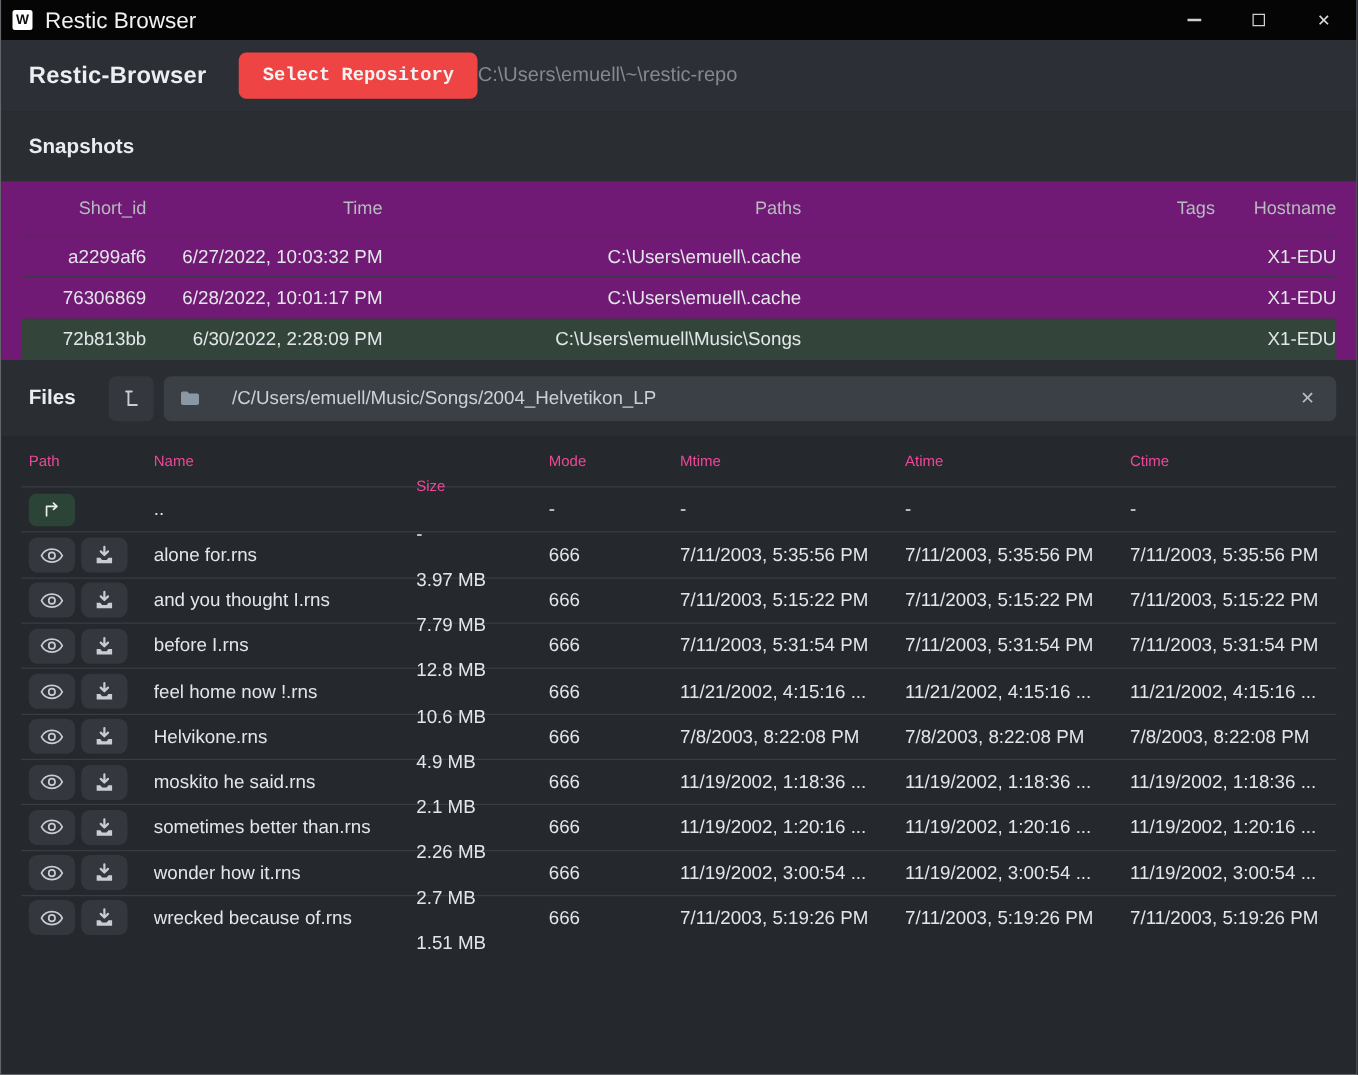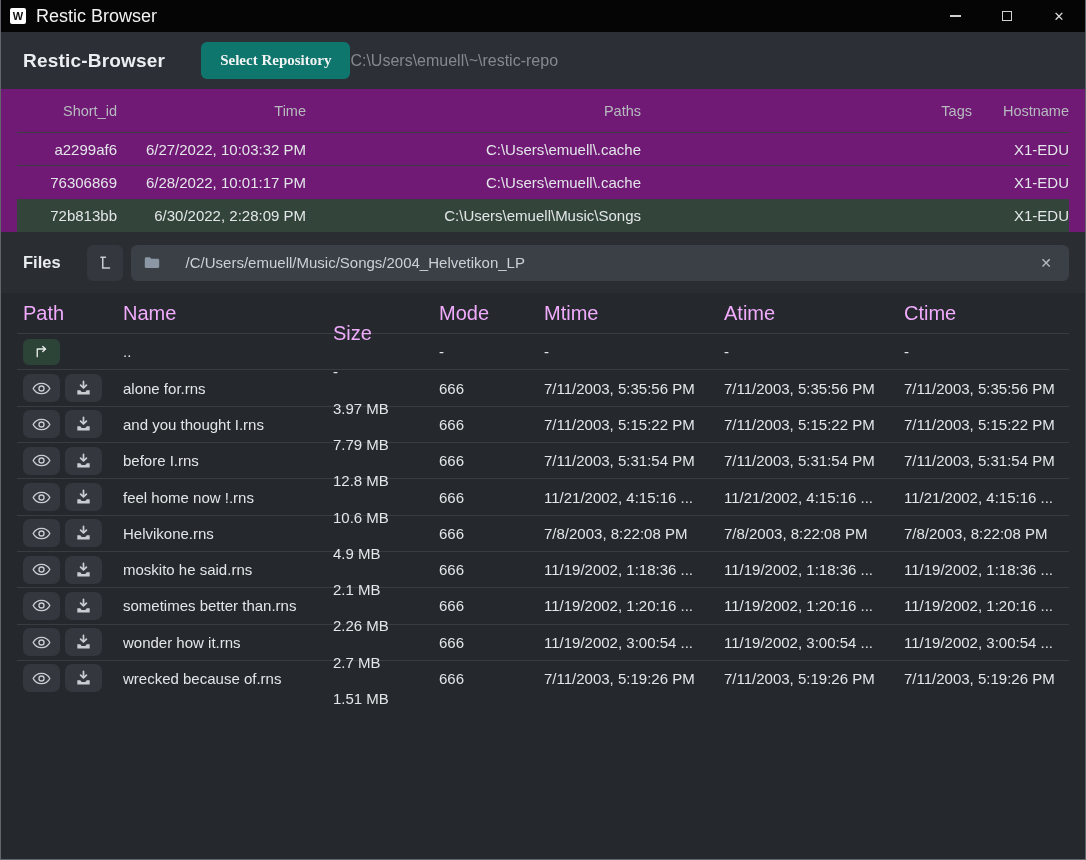--- a/index.html
+++ b/index.html
@@ -14,21 +14,21 @@
   .win-title { color:#f2f2f2; font-size:18px; margin-left:10px; }
   .titlebar-controls { display:flex; height:32px; }
   .ctrl { width:52px; height:32px; display:flex; align-items:center; justify-content:center; cursor:default; }
   .min-glyph { width:11px; height:2px; background:#cfd2d5; display:block; }
   .max-glyph { width:10px; height:10px; border:1.5px solid #cfd2d5; display:block; }
   .close-glyph { color:#d7dadd; font-size:13px; line-height:1; }
 
   
   .appheader { height:57px; background:#2c3036; display:flex; align-items:center; padding-left:22px; flex:0 0 auto; }
   .app-title { color:#eceff2; font-size:19px; font-weight:bold; letter-spacing:.2px; }
-  .select-repo { margin-left:36px; background:#0f766e; color:#f2f4f3; border:none; border-radius:6px; font-family:Liberation Serif, serif; font-size:15px; font-weight:bold; padding:10px 19px; cursor:pointer; }
+  .select-repo { margin-left:26px; background:#ef4444; color:#f2f4f3; border:none; border-radius:6px; font-family:Liberation Mono, monospace; font-size:15px; font-weight:bold; padding:10px 19px; cursor:pointer; }
   .repo-path { margin-left:0; color:#85898f; font-size:16px; }
 
   
   .strip { background:#2a2d32; display:flex; align-items:center; padding-left:22px; flex:0 0 auto; }
   .strip-title { color:#eaedf0; font-size:16.5px; font-weight:bold; }
   .snapshots-strip { height:56px; }
 
   
   .snap-table { background:#701a75; flex:0 0 auto;text-align:right; }
   .snap-header, .snap-row { display:flex; align-items:center; margin:0 16px; padding:0 0 0 6px; }
@@ -40,21 +40,21 @@
   
   .files-bar { height:61px; background:#2a2d32; display:flex; align-items:center; padding:0 16px 0 22px; flex:0 0 auto; }
   .root-btn { margin-left:26px; width:36px; height:36px; background:#34383e; border:none; border-radius:6px; display:flex; align-items:center; justify-content:center; cursor:pointer; flex:0 0 auto; }
   .path-input { margin-left:8px; flex:1; height:36px; background:#3b4046; border-radius:6px; display:flex; align-items:center; padding:0 13px;gap:16px; }
   .path-text { color:#ccd0d4; font-size:15px; margin-left:10px; white-space:nowrap; }
   .clear-btn { margin-left:auto; color:#b9bdc2; font-size:14px; cursor:pointer; padding:2px 4px; }
 
   
   .files-table { background:#25282c; flex:1 1 auto; }
   .files-header, .file-row { display:flex; align-items:center; margin:0 16px; padding-left:6px; }
-  .files-header { height:40px; color:#f0abfc; font-size:20px; }
+  .files-header { height:40px; color:#ec4899; font-size:12px; }
   .file-row { height:36.3px; color:#e3e6e9; font-size:15px; border-top:1px solid #393d42; }
   .f-path { width:100px; display:flex; align-items:center; gap:5px; } .f-name { width:210px; white-space:nowrap; overflow:hidden; }
   .f-size { width:106px;margin-top:40px; } .f-mode { width:105px; } .f-mtime { width:180px; } .f-atime { width:180px; } .f-ctime { flex:1; }
   .f-mtime, .f-atime, .f-ctime { white-space:nowrap; overflow:hidden; }
   .icon-btn { width:37px; height:28px; background:#34383e; border:none; border-radius:7px; display:flex; align-items:center; justify-content:center; cursor:pointer; }
   .parent-btn { width:37px; height:26px; background:#2c4437; border:none; border-radius:6px; display:flex; align-items:center; justify-content:center; cursor:pointer; }
   svg { display:block; }
 </style>
 </head>
 <body>
@@ -78,20 +78,23 @@
         </div>
     </div>
   </div>
 
   <div class="appheader">
     <span class="app-title">Restic-Browser</span>
     <button class="select-repo">Select Repository</button>
     <span class="repo-path">C:\Users\emuell\~\restic-repo</span>
   </div>
 
+  <div class="strip snapshots-strip">
+    <span class="strip-title">Snapshots</span>
+  </div>
 
   <div class="snap-table">
     <div class="snap-header">
       <span class="c-shortid">Short_id</span>
       <span class="c-time">Time</span>
       <span class="c-paths">Paths</span>
       <span class="c-tags">Tags</span>
       <span class="c-host">Hostname</span>
     </div>
     <div id="snap-rows">

